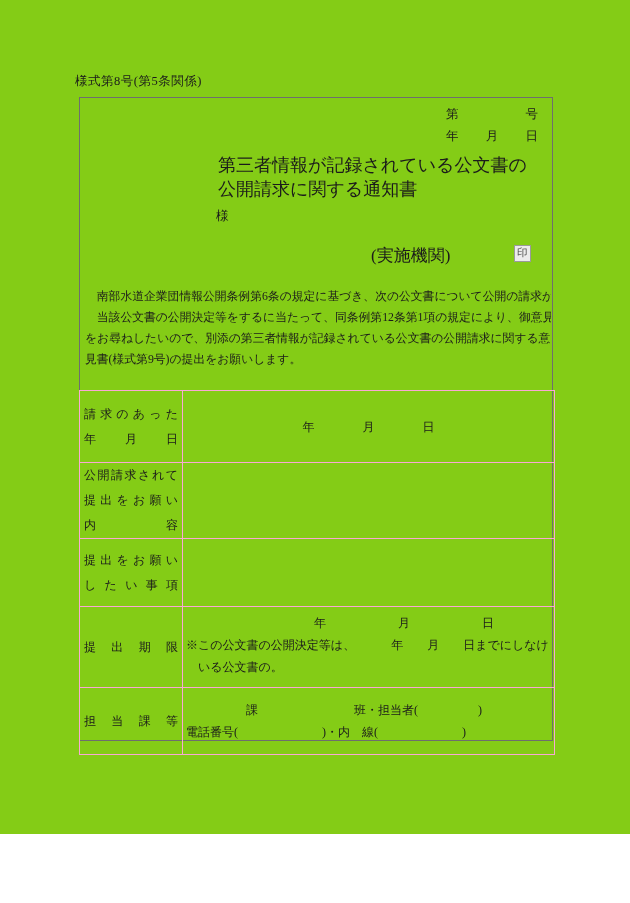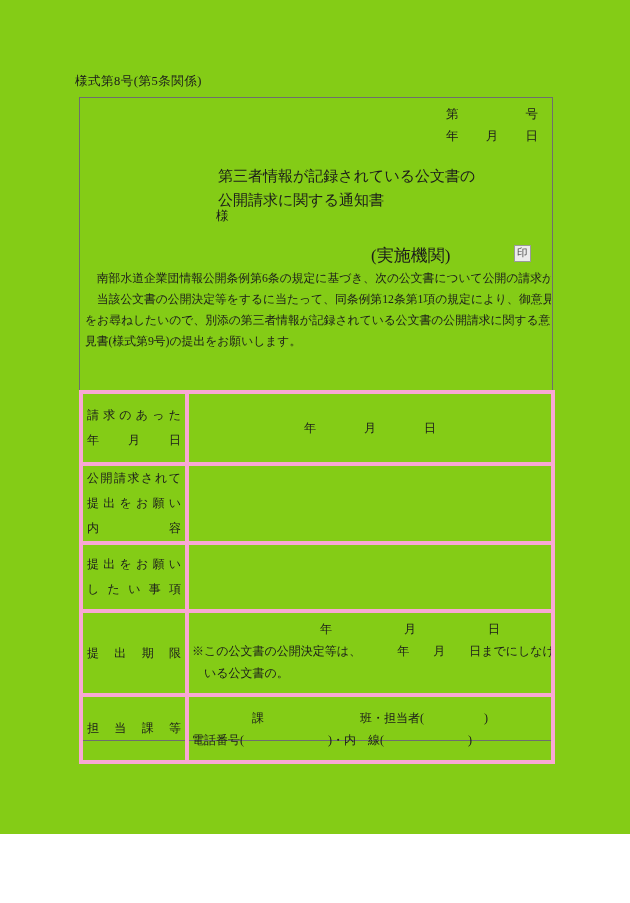--- a/index.html
+++ b/index.html
@@ -22,52 +22,52 @@
     box-sizing:border-box;
   }
   .doc-no, .doc-date {
     position:absolute; left:366px; width:92px;
     display:flex; justify-content:space-between;
     font-size:12.5px;
   }
   .doc-no  { top:8px; }
   .doc-date{ top:30px; }
   .doc-title {
-    position:absolute; left:138px; top:66px;
-    font-size:15px; line-height:24px; white-space:nowrap;
+    position:absolute; left:138px; top:55px;
+    font-size:18px; line-height:24px; white-space:nowrap;
   }
   .addressee {
     position:absolute; left:136px; top:110px;
     font-size:12.8px;
   }
   .issuer {
     position:absolute; left:291px; top:146px;
     font-size:17px; white-space:nowrap;
   }
   .seal {
     position:absolute; left:434px; top:147px;
     font-size:10.5px; line-height:1;
     color:#4a4a4a;
     border:1px solid #9a9a9a;
     background:#ececec;
     padding:2px 2px;
   }
   .body-text {
-    position:absolute; left:5px; top:170px; width:466px;
+    position:absolute; left:5px; top:188px; width:466px;
     font-size:11.8px; line-height:21px;
   }
   .body-text .line { white-space:nowrap; overflow:hidden; }
   table.form-table {
     position:absolute; left:-1px; top:292px;
     width:476px;
     border-collapse:collapse; table-layout:fixed;
     font-size:12px;
   }
   table.form-table td {
-    border:4px solid #f9a8d4;
+    border:1px solid #f9a8d4;
     vertical-align:middle;
     overflow:hidden;
     margin-left:27px;
   }
   td.lbl {
     width:94px;
     padding:0 4px;
     line-height:25px;
   }
   td.val { padding:9px 3px; line-height:22px; }

